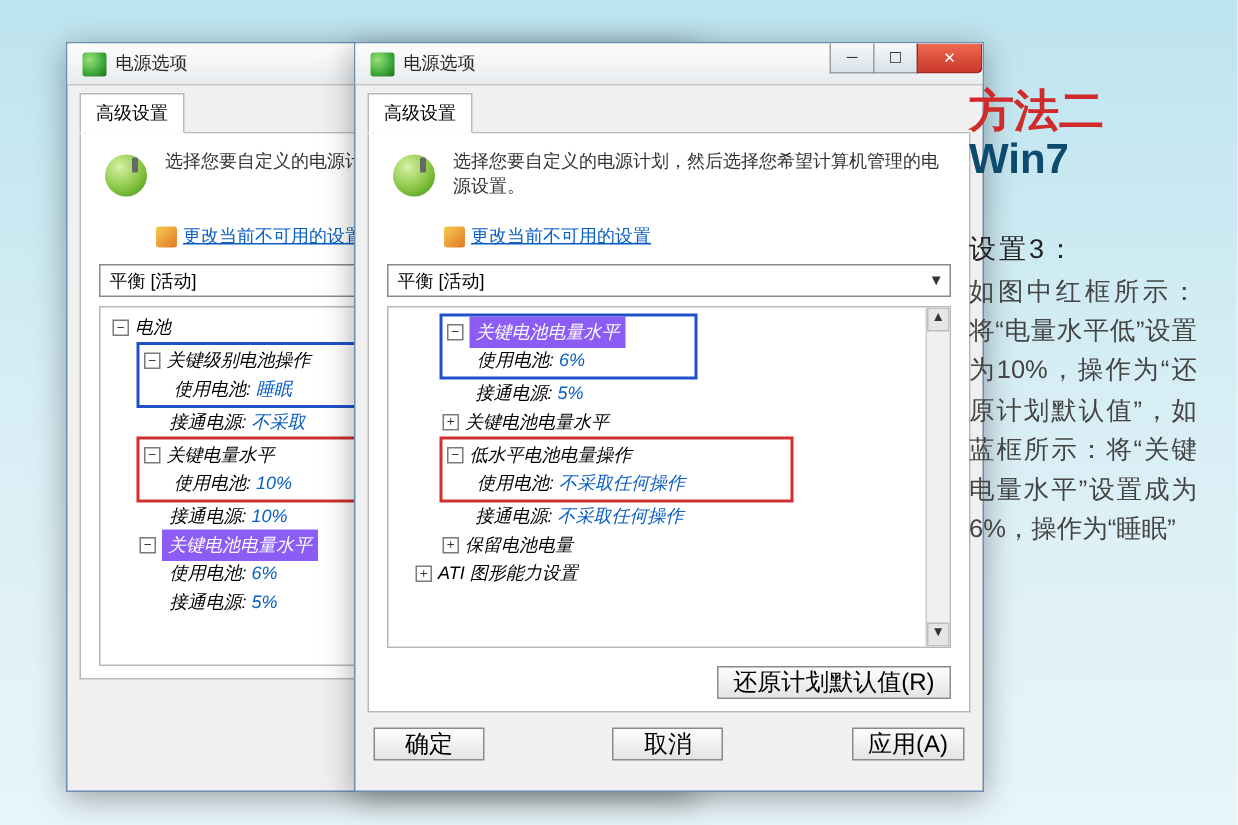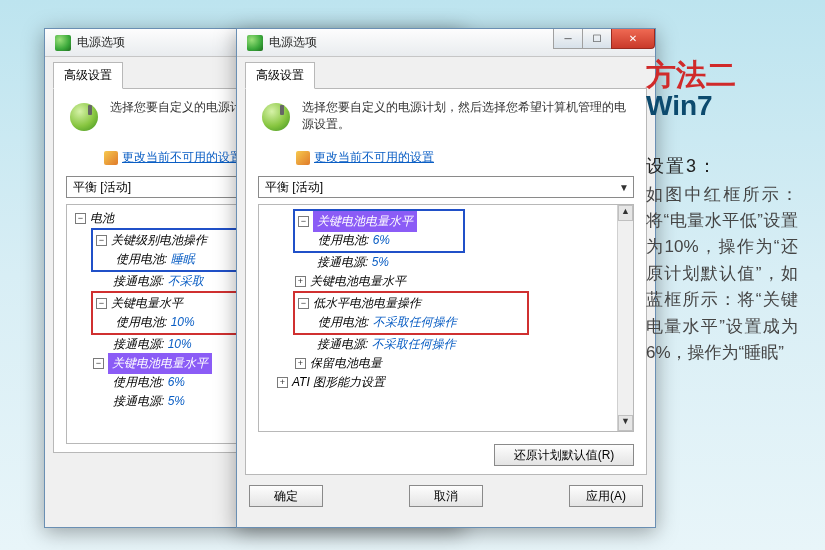--- a/index.html
+++ b/index.html
@@ -165,21 +165,21 @@
     padding: 10px 4px 4px 4px;
   }
   .button-row-inner {
     display: flex; justify-content: flex-end;
     padding-top: 12px;
   }
   button.winbtn {
     min-width: 74px; height: 22px;
     border: 1px solid #8a8a8a;
     background: linear-gradient(180deg, #fdfdfd, #e4e4e4);
-    font-size: 12px; font-family: inherit;
+    font-size: 16px; font-family: inherit;
     padding: 0 10px;
   }
   .side-annot {
     position: absolute;
     left: 646px; top: 58px;
     width: 152px;
     color: #333;
   }
   .side-annot .h1 {
     color: #d02a2a; font-weight: 700; font-size: 30px; line-height: 1.1;

